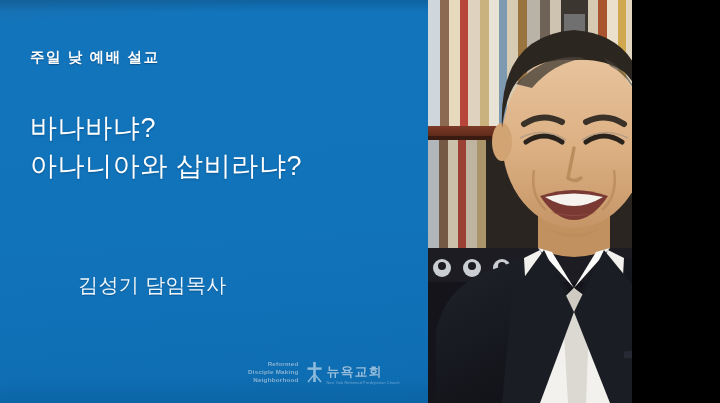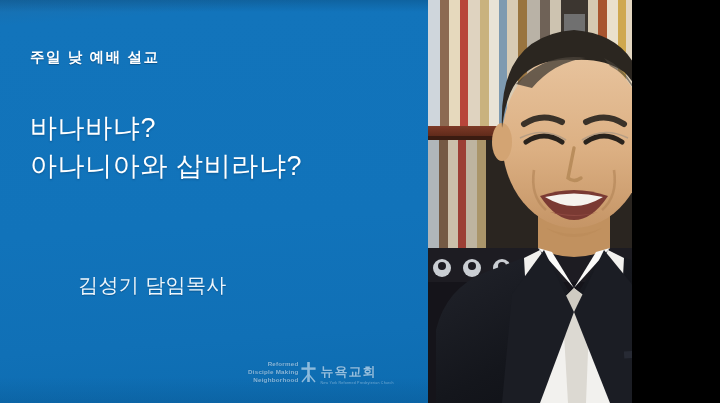--- a/index.html
+++ b/index.html
@@ -62,21 +62,21 @@
     font-size:20px;font-weight:400;
     letter-spacing:.4px;
     color:#eef6fc;
     text-shadow:0 1px 1px rgba(0,40,78,.35);
     margin-left:48px;
   }
 
   
   #logo-lockup{
     position:absolute;left:248px;top:360px;
-    display:flex;align-items:center;
+    display:flex;align-items:center;gap:6px;
     opacity:.62;
   }
   #logo-tagline{
     display:flex;flex-direction:column;align-items:flex-end;
     line-height:1.25;
   }
   #logo-tagline span{
     font-size:6.2px;font-weight:bold;color:#cfe4f4;
     letter-spacing:.25px;white-space:nowrap;
     text-shadow:0 0 1px rgba(0,40,78,.5);

